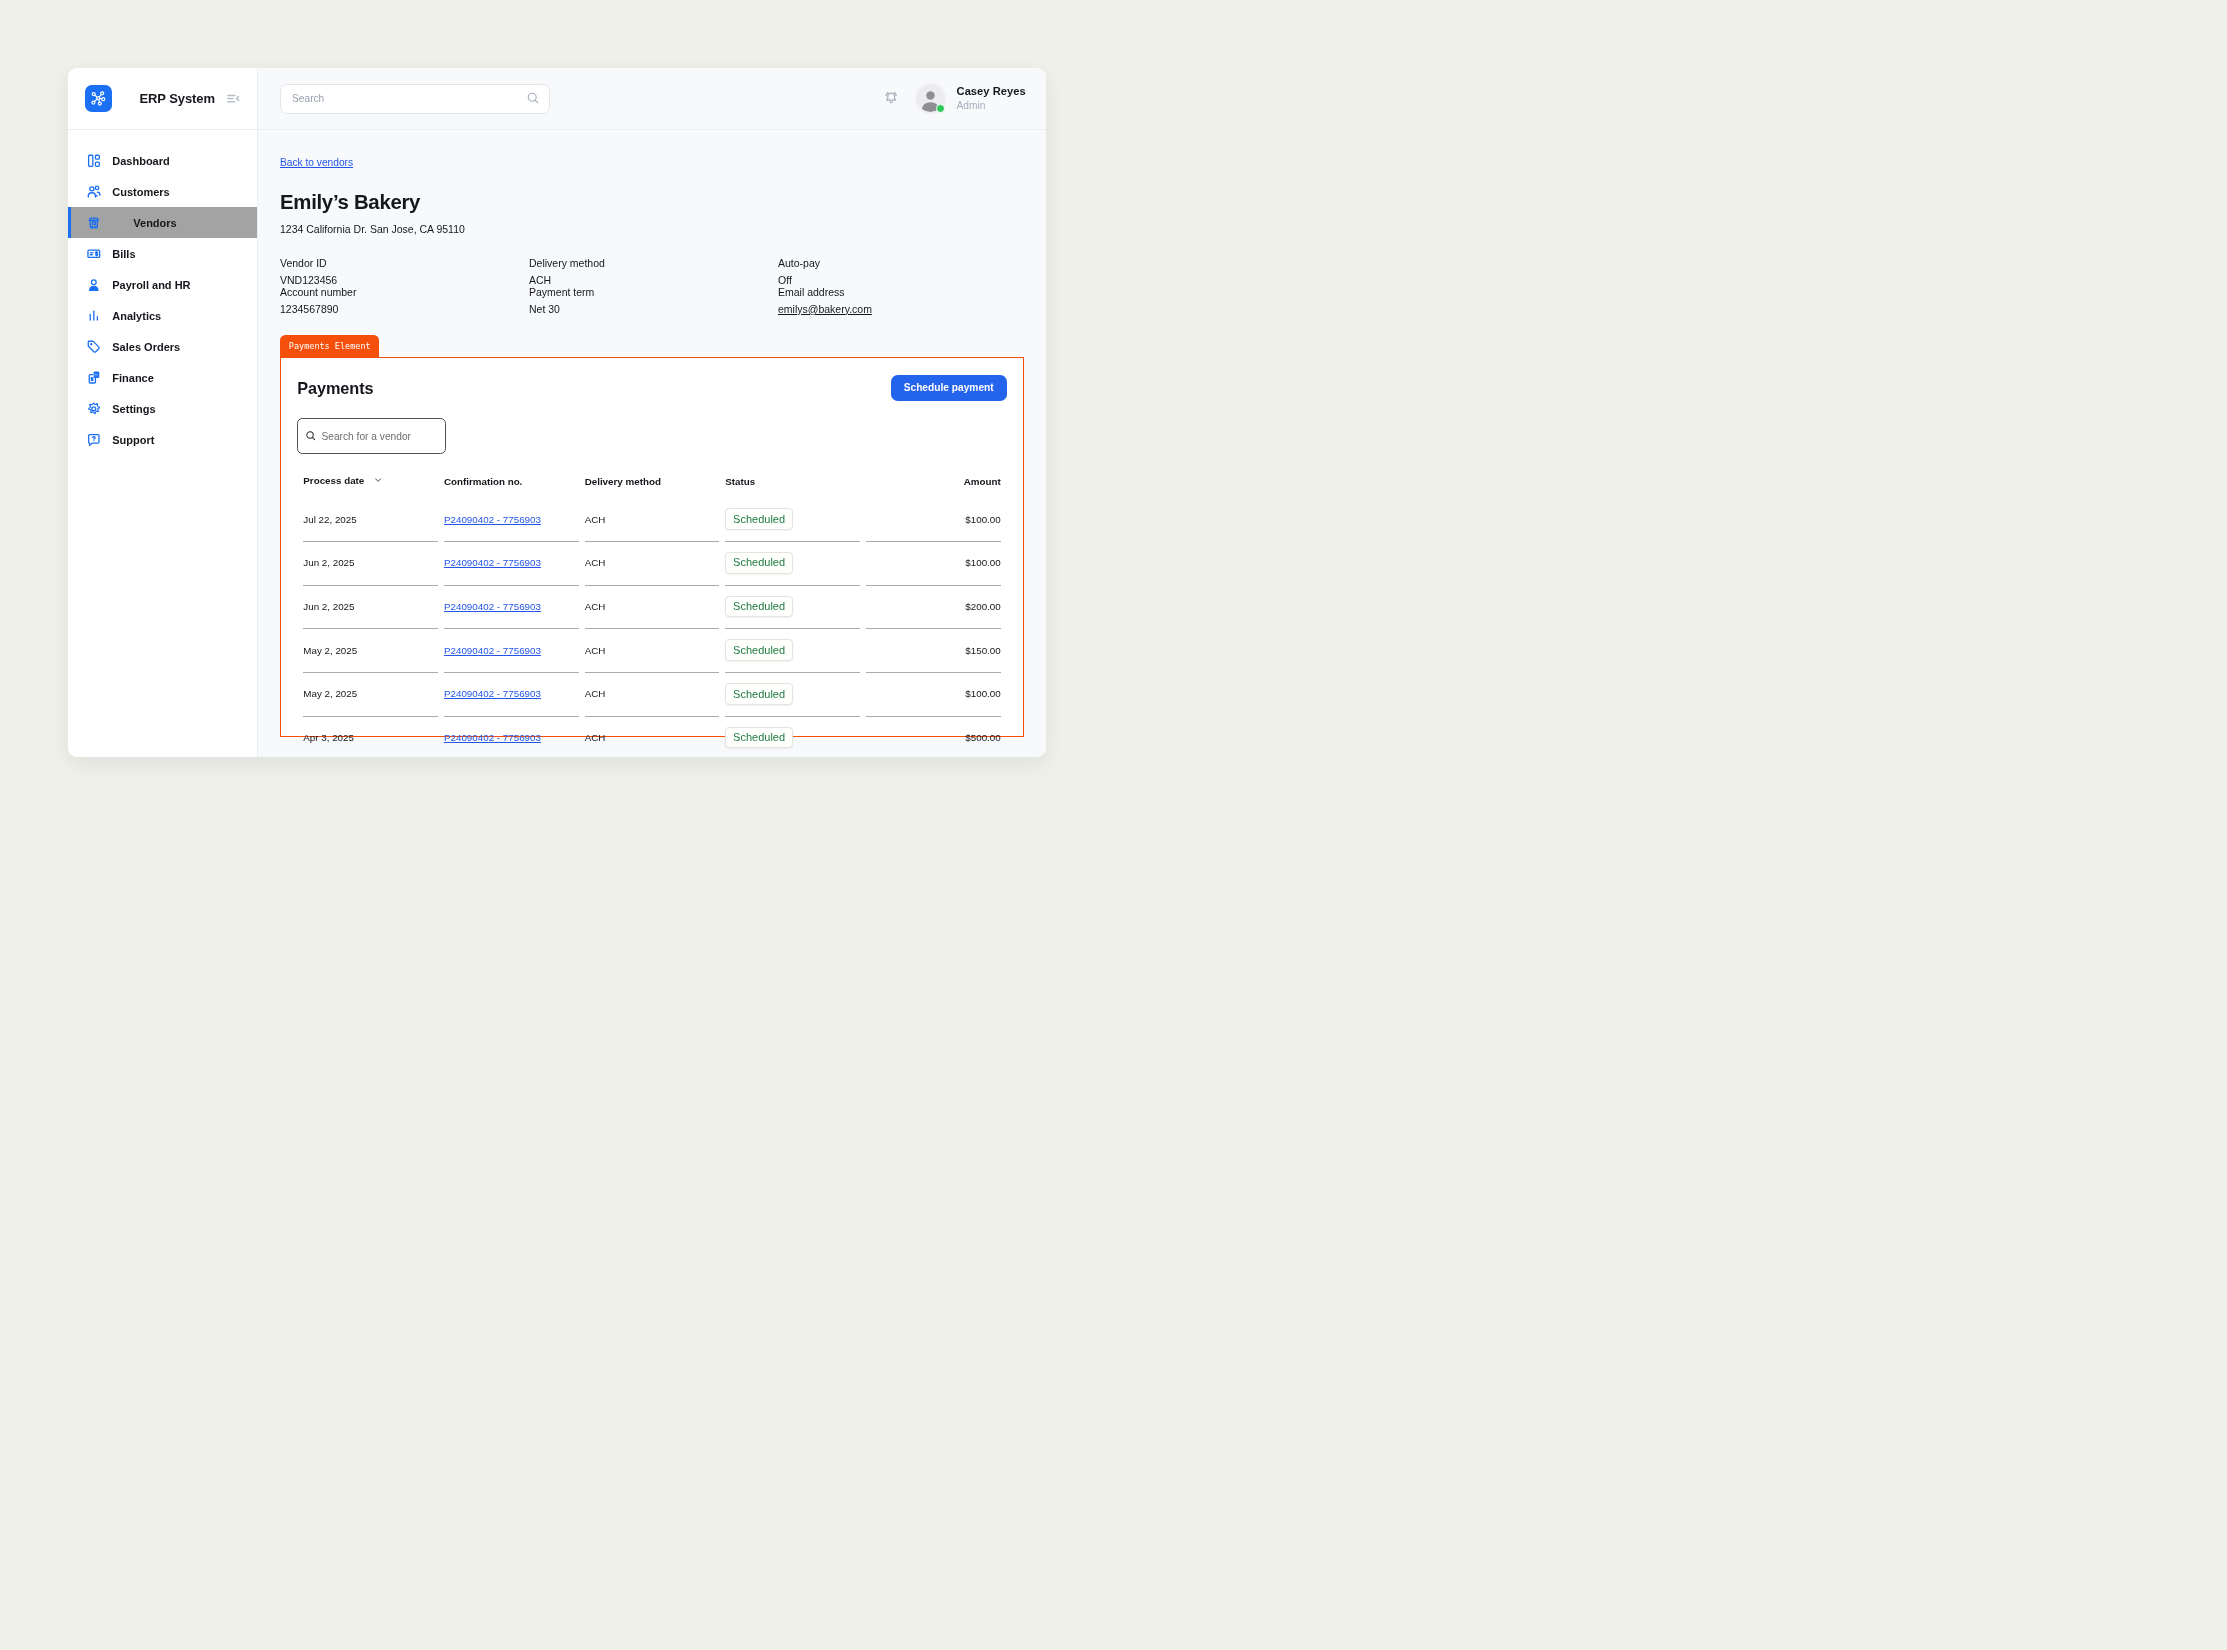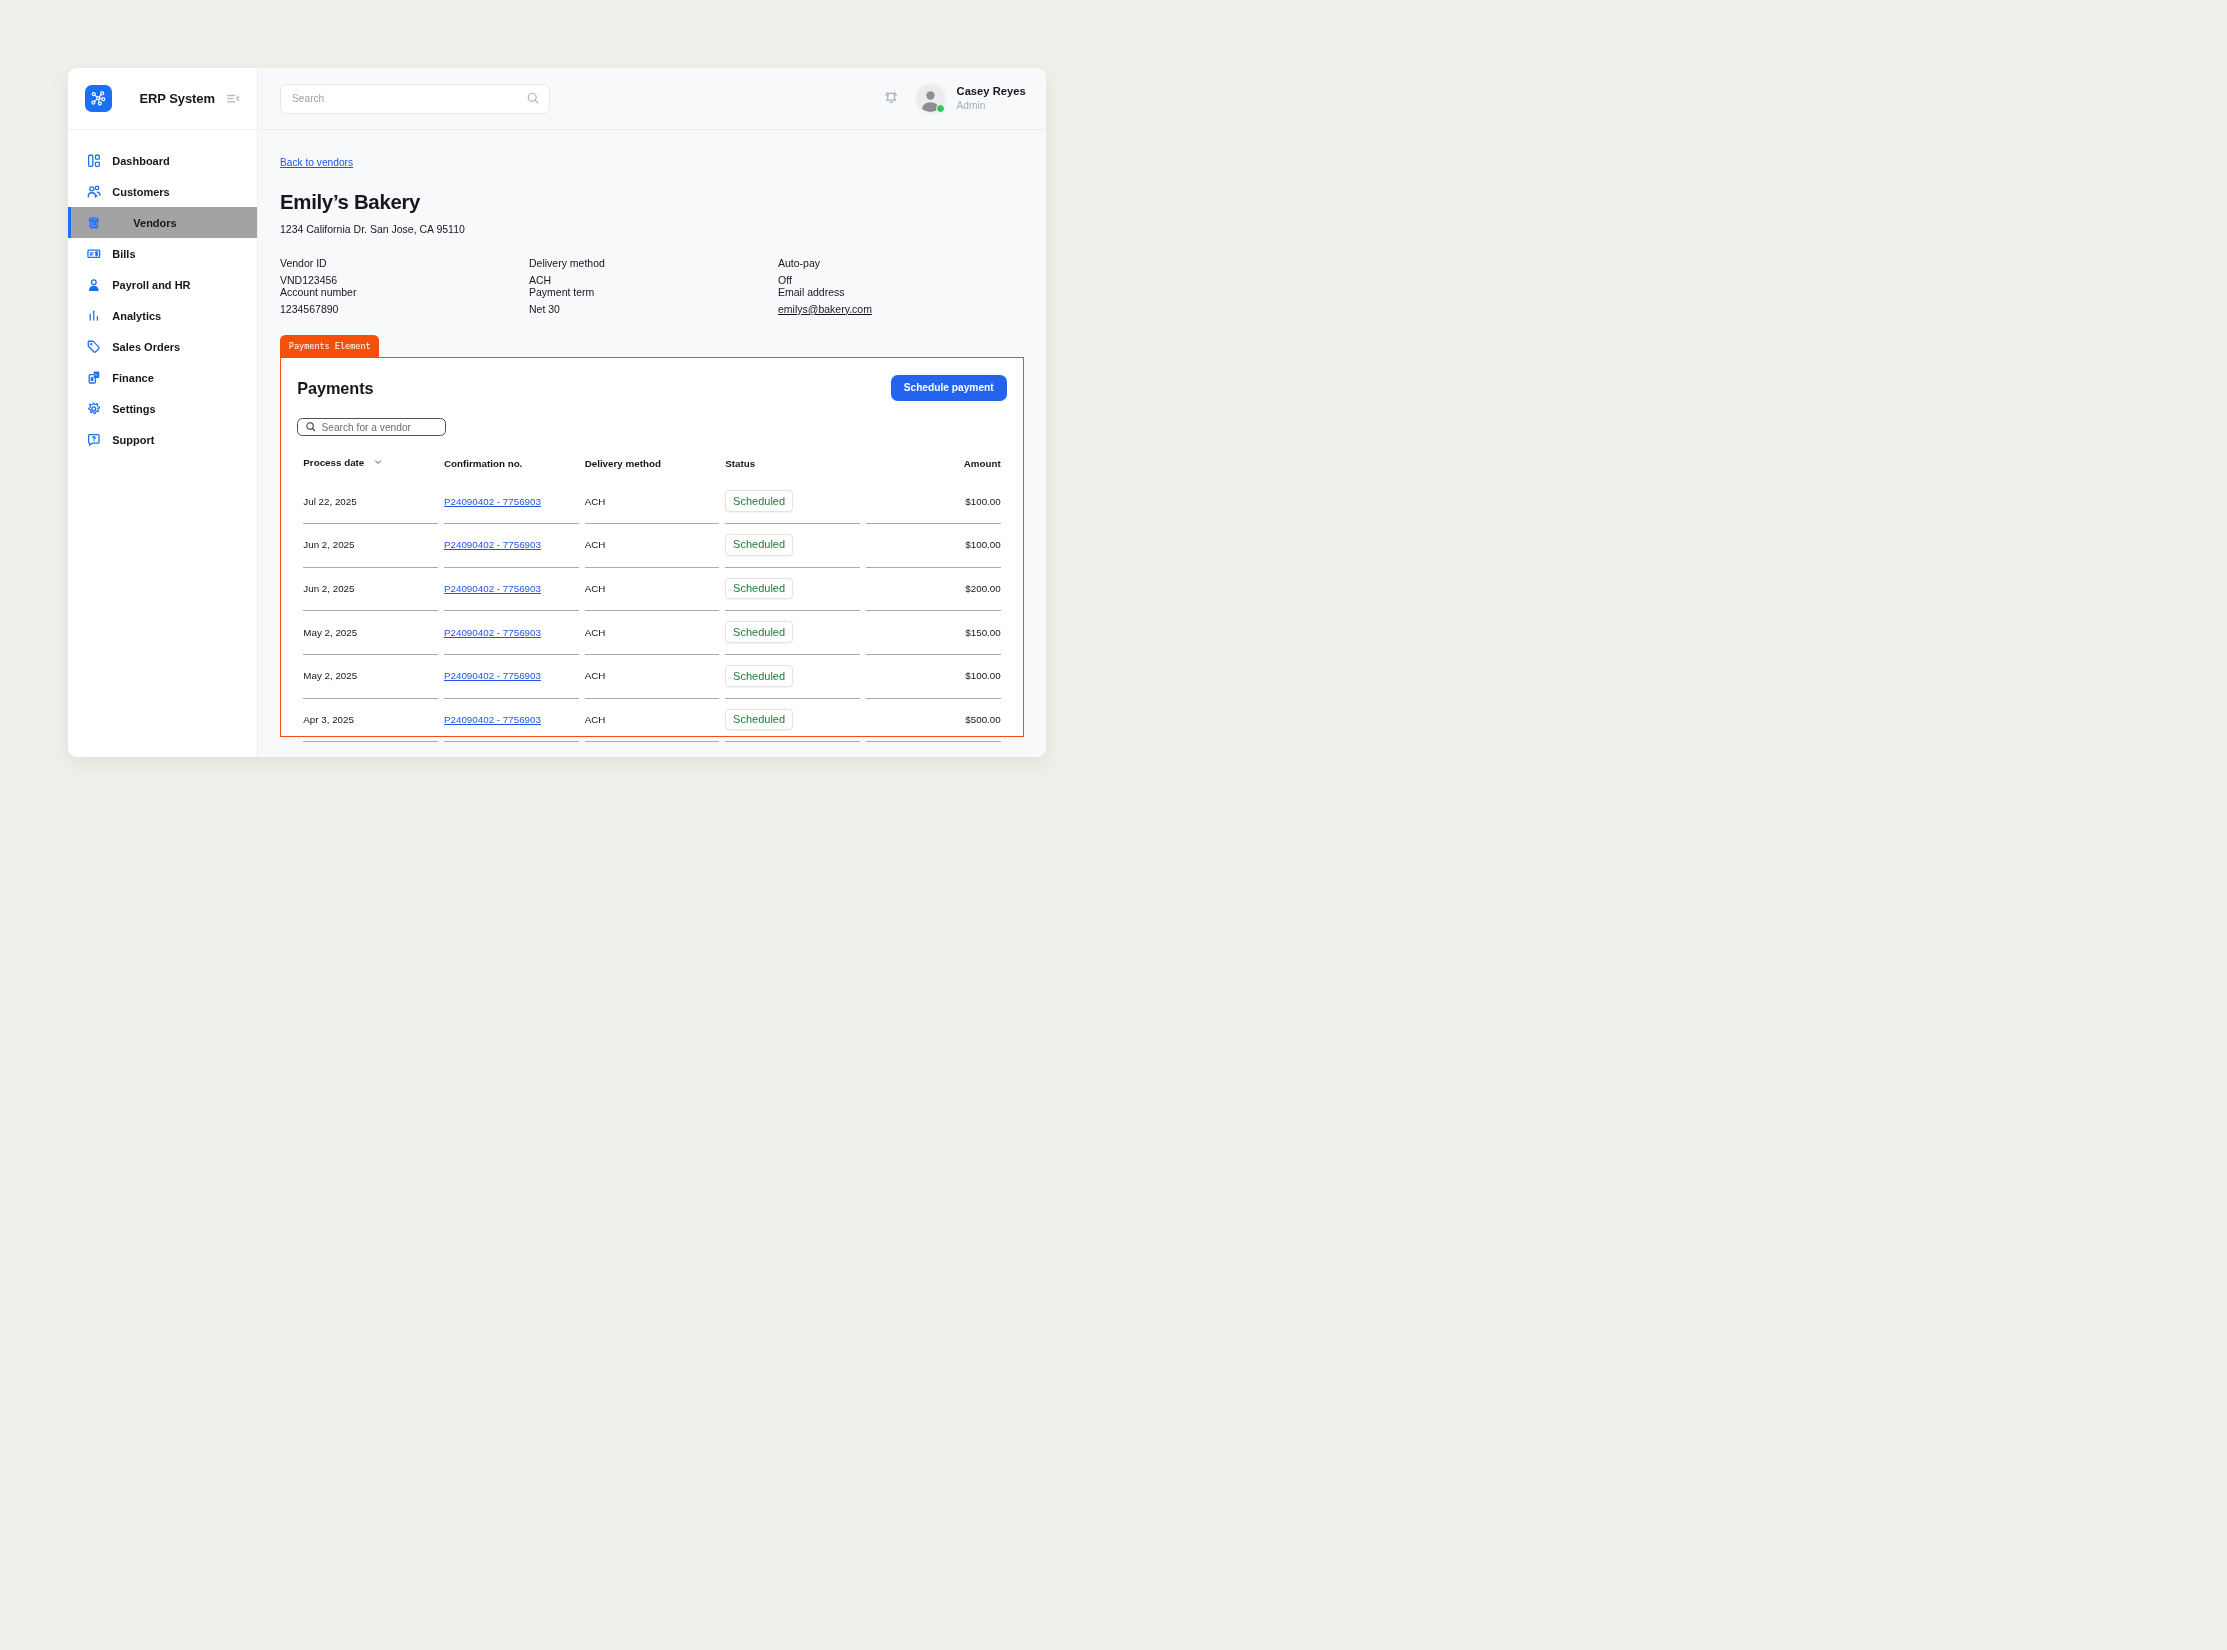--- a/index.html
+++ b/index.html
@@ -58,21 +58,21 @@
   .element-tag {
     display:inline-block; margin-top:20.4px;
     background:#f4500c; color:#fff;
     font-family:"DejaVu Sans Mono", monospace; font-size:8.5px;
     padding:5.4px 8.8px 6.1px; border-radius:5.4px 5.4px 0 0;
   }
   .payments-panel { border:1.4px solid #f4500c; background:#fff; padding:17.7px 16.3px; height:380px; }
   .panel-head { display:flex; align-items:center; }
   .panel-title { font-size:16.3px; font-weight:700; letter-spacing:-0.1px; }
   .schedule-btn { margin-left:auto; background:#2463eb; color:#fff; border:none; border-radius:6.8px; font-family:inherit; font-size:10.2px; font-weight:600; padding:6.8px 13px 7.5px; cursor:pointer; }
-  .vendor-search { margin-top:17.7px; width:149px; height:18px; border:0.7px solid #4f4f4f; border-radius:5.4px; display:flex; align-items:center; gap:5.4px; padding:0 6.8px; background:#fff; }
+  .vendor-search { margin-top:17.7px; width:149px; height:36px; border:0.7px solid #4f4f4f; border-radius:5.4px; display:flex; align-items:center; gap:5.4px; padding:0 6.8px; background:#fff; }
   .vendor-search svg { color:#2b2b2b; flex:0 0 11px; }
   .vendor-search input { flex:1; min-width:0; border:none; outline:none; background:transparent; font-family:inherit; font-size:10.2px; color:#333; }
   .vendor-search input::placeholder { color:#6e6e6e; }
   table.payments { width:100%; margin-top:11px; border-collapse:separate; border-spacing:6.8px 0; table-layout:fixed; }
   th { text-align:left; font-size:9.8px; font-weight:600; padding:9.5px 0 11px; color:#15171c; white-space:nowrap; }
   th.right, td.right { text-align:right; }
   th .sort-ico { vertical-align:-1.4px; margin-left:6.1px; color:#2b2d33; }
   td { font-size:9.8px; padding:10.2px 0 11px; border-bottom:0.7px solid #a9abad; vertical-align:middle; white-space:nowrap; }
   td a.conf-link { color:#2356e8; text-decoration:underline; cursor:pointer; }
   .badge { display:inline-block; padding:3.4px 6.8px 4.1px; border:0.7px solid #e3e4de; border-radius:4.1px; background:#fffffe; color:#1d7c3f; font-size:11px; font-weight:500; box-shadow:0 0.7px 1.4px rgba(0,0,0,.05); }

